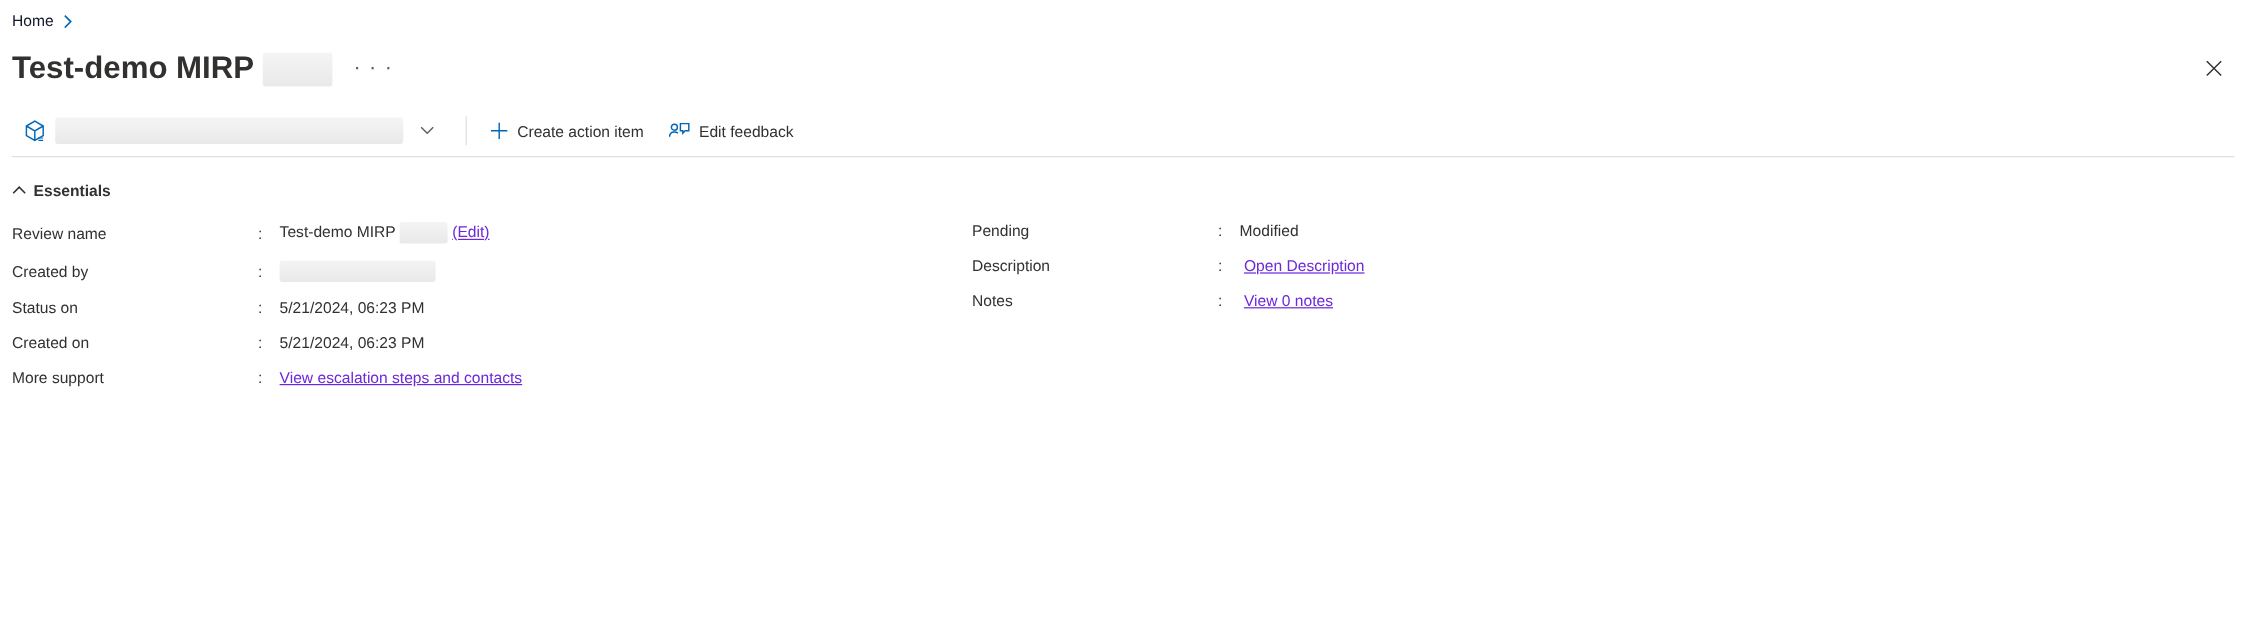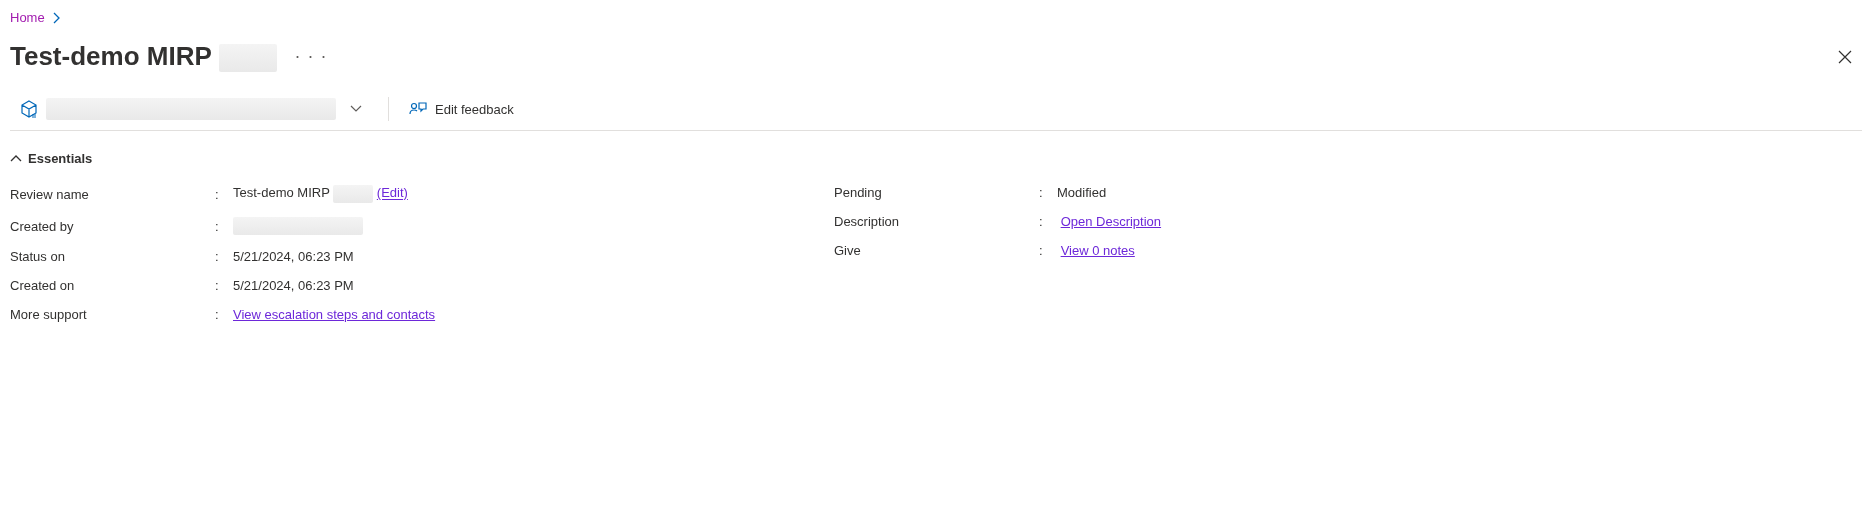--- a/index.html
+++ b/index.html
@@ -15,21 +15,21 @@
       width: 1872px;
       padding: 8px 10px;
     }
     .breadcrumb {
       display: flex;
       align-items: center;
       gap: 8px;
       padding: 2px 0 8px 0;
     }
     .breadcrumb-link {
-      color: #a21caf;
+      color: #0f172a;
       cursor: pointer;
       font-size: 13px;
     }
     .breadcrumb-chevron {
       color: #0067b8;
       font-size: 11px;
     }
     .header-row {
       display: flex;
       align-items: center;
@@ -125,21 +125,21 @@
     .essentials-chevron {
       font-size: 11px;
       color: #323130;
     }
     .essentials-title {
       font-weight: 700;
       font-size: 13px;
     }
     .essentials-grid {
       display: flex;
-      gap: 64px;
+      gap: 40px;
     }
     .essentials-col {
       flex: 1;
       max-width: 760px;
     }
     .essentials-row {
       display: flex;
       align-items: center;
       padding: 7px 0;
       font-size: 13px;
@@ -218,20 +218,28 @@
     <span class="toolbar-dropdown-redacted"></span>
     <span class="toolbar-chevron">
       <svg width="12" height="8" viewBox="0 0 12 8">
           <path d="M1 1 L6 6 L11 1" stroke="#605e5c" stroke-width="1.2" fill="none"></path>
         </svg>
     </span>
   </div>
   <div class="toolbar-separator"></div>
   <div class="toolbar-btn">
     <span class="toolbar-btn-icon">
+      <svg width="14" height="14" viewBox="0 0 14 14">
+          <path d="M7 0 L7 14 M0 7 L14 7" stroke="#0067b8" stroke-width="1.2"></path>
+        </svg>
+    </span>
+    <span>Create action item</span>
+  </div>
+  <div class="toolbar-btn">
+    <span class="toolbar-btn-icon">
       <svg width="18" height="16" viewBox="0 0 18 16">
           <circle cx="5" cy="5" r="2.5" stroke="#0067b8" stroke-width="1.2" fill="none"></circle>
           <path d="M1 13 Q1 9 5 9 Q7 9 8 10" stroke="#0067b8" stroke-width="1.2" fill="none"></path>
           <path d="M10 2 L17 2 L17 8 L14 8 L12 10 L12 8 L10 8 Z" stroke="#0067b8" stroke-width="1.2" fill="none"></path>
         </svg>
     </span>
     <span>Edit feedback</span>
   </div>
 </div>
 
@@ -294,20 +302,20 @@
     </div>
 
     <div class="essentials-row">
       <span class="essentials-label">Description</span>
       <span class="essentials-colon">:</span>
       <span>&nbsp;</span>
       <span class="essentials-value-link">Open Description</span>
     </div>
 
     <div class="essentials-row">
-      <span class="essentials-label">Give</span>
+      <span class="essentials-label">Notes</span>
       <span class="essentials-colon">:</span>
       <span>&nbsp;</span>
       <span class="essentials-value-link">View 0 notes</span>
     </div>
 
   </div>
 </div>
 
 </body></html>

